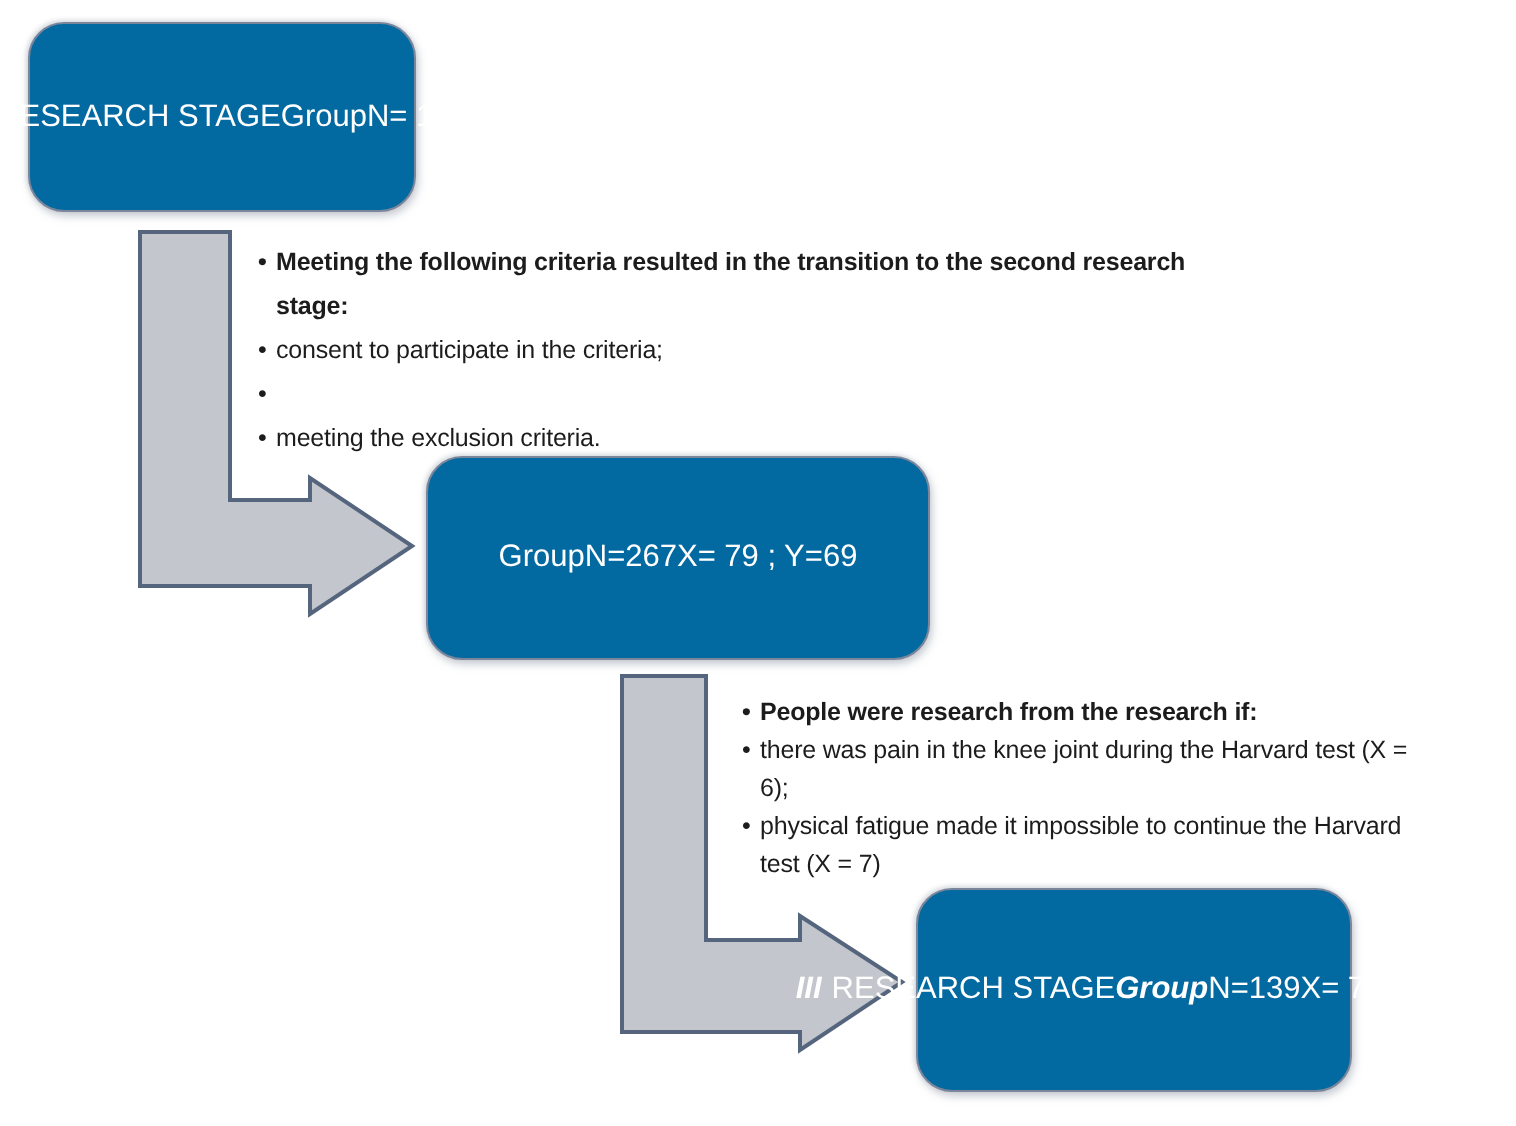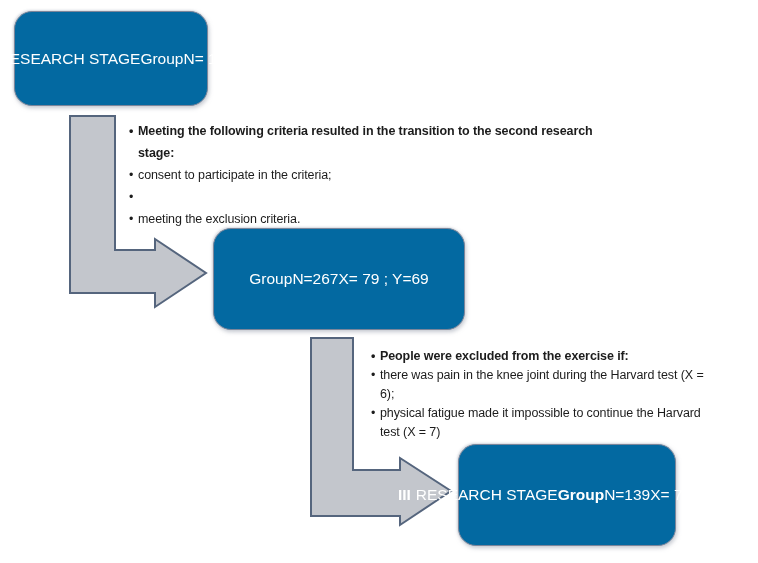--- a/index.html
+++ b/index.html
@@ -26,21 +26,21 @@
     align-items: center;
     text-align: center;
     font-size: 15.5px;
     line-height: 24px;
   }
   #box1 { left: 14px;  top: 11px;  width: 192px; height: 93px; }
   #box2 { left: 213px; top: 228px; width: 250px; height: 100px; }
   #box3 { left: 458px; top: 444px; width: 216px; height: 100px; }
   .box-line { white-space: nowrap; }
   .numeral { margin-right: 5px; }
-  #box3 .numeral, #box3 .group-line { font-weight: 700; }
+  #box3 .numeral, #box3 .group-line { font-weight: 700; font-style: italic; }
 
   
   .arrow { position: absolute; }
   #arrow1 { left: 60px;  top: 108px; }
   #arrow2 { left: 300px; top: 330px; }
 
   
   .note {
     position: absolute;
     color: #1c1c1c;
@@ -98,21 +98,21 @@
     <div class="box-line xy-line">X= 79 ; Y=69</div>
   </div>
 
   <svg class="arrow" id="arrow2" width="155" height="200" viewBox="0 0 155 200">
     <polygon points="11,8 53,8 53,140 100,140 100,128 151,161 100,195 100,186 11,186" fill="#c3c6cc" stroke="#55657d" stroke-width="2"></polygon>
   </svg>
 
   <div class="note" id="note2">
     <div class="note-row heading">
       <span class="bullet">•</span>
-      <span class="note-text">People were excluded from the exercise if:</span>
+      <span class="note-text">People were research from the research if:</span>
     </div>
     <div class="note-row">
       <span class="bullet">•</span>
       <span class="note-text">there was pain in the knee joint during the Harvard test (X =
 6);</span>
     </div>
     <div class="note-row">
       <span class="bullet">•</span>
       <span class="note-text">physical fatigue made it impossible to continue the Harvard
 test (X = 7)</span>

